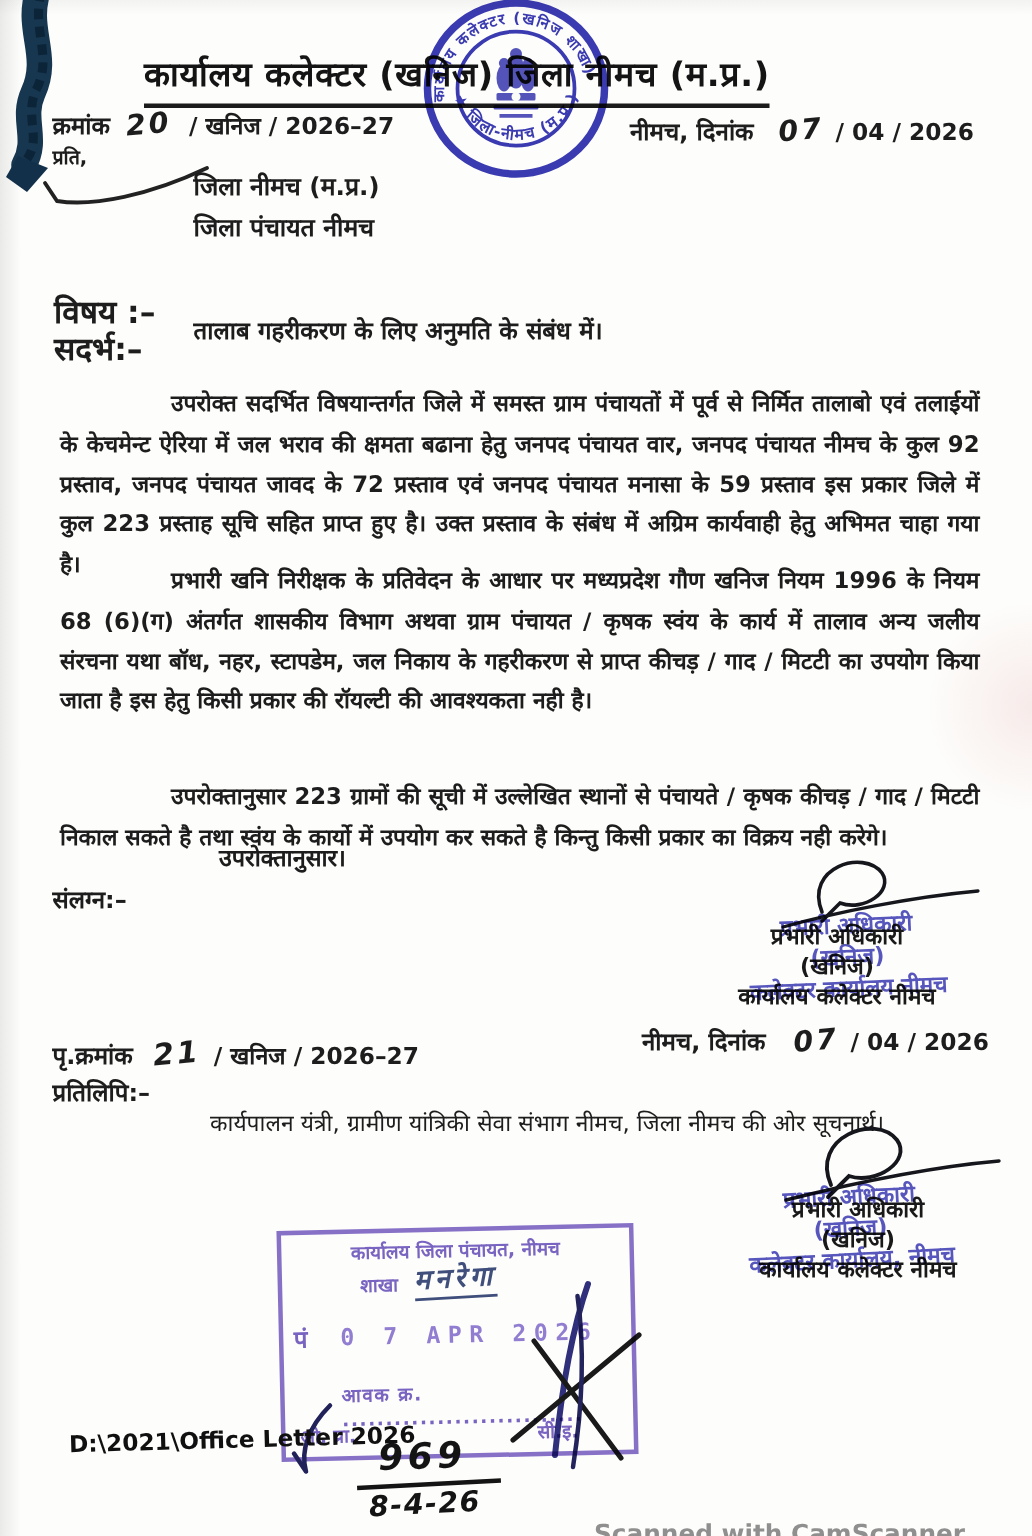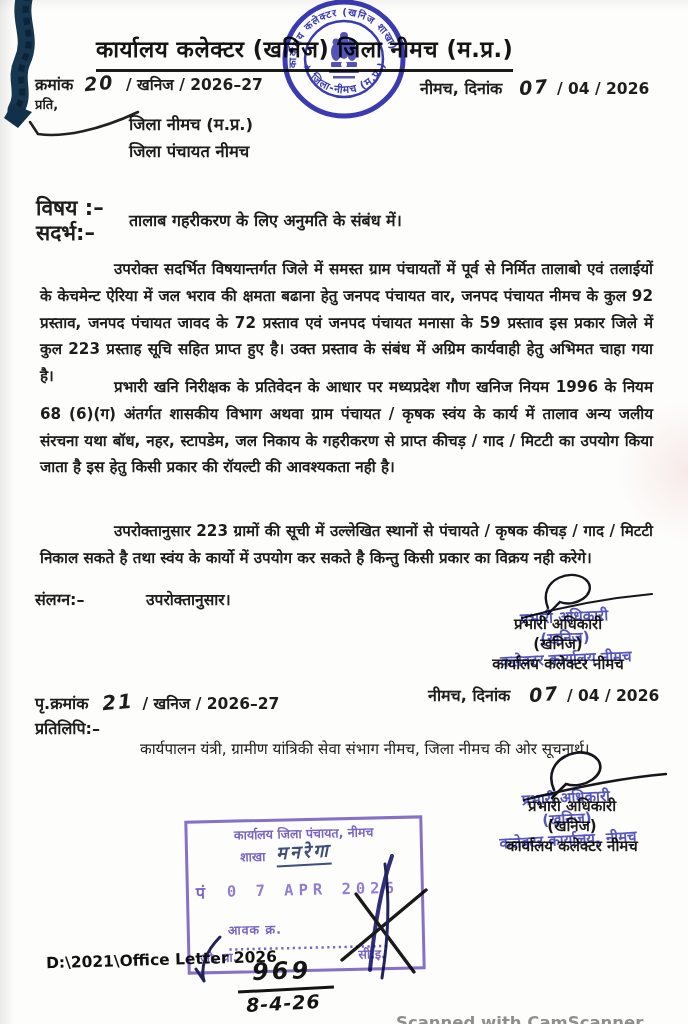--- a/index.html
+++ b/index.html
@@ -32,21 +32,21 @@
   .subject{top:193px;}
   .subject-text{top:209px;font-size:16px;font-weight:800;}
   .ref{top:218px;}
   .ref-text{top:218px;font-size:15.3px;font-weight:600;width:535px;line-height:25px;}
   .para{left:40px;width:613px;font-size:15.2px;font-weight:600;line-height:26.8px;text-align:justify;text-indent:74px;}
   .p1{top:256px;}
   .p2{top:374px;}
   .p3{top:482px;margin-top:36px;}
   .closing{top:555px;left:146px;font-size:15.4px;font-weight:600;}
   .encl-label{top:588px;left:35px;font-size:16px;font-weight:700;}
-  .encl-text{top:588px;left:146px;font-size:15.6px;font-weight:600;}
+  .encl-text{top:560px;left:146px;font-size:15.6px;font-weight:600;}
   .sigtext{width:240px;text-align:center;font-size:15px;font-weight:700;line-height:20px;color:#191919;}
   .bluestamp{width:240px;text-align:center;font-size:15px;font-weight:700;line-height:21px;
     color:#3231b2;opacity:.82;mix-blend-mode:multiply;}
   .sig1-text{top:614px;left:438px;}
   .sig1-blue{top:607px;left:445px;transform:rotate(-2.5deg);}
   .sig1-date{top:683px;left:428px;font-size:16px;}
   .endorse{top:690px;left:35px;font-size:16px;}
   .pratilipi{top:717px;left:35px;font-size:16px;font-weight:700;text-align:right;}
   .copyline{top:738px;left:140px;width:536px;font-size:15.2px;font-weight:400;}
   .sig2-text{top:796px;left:462px;}

